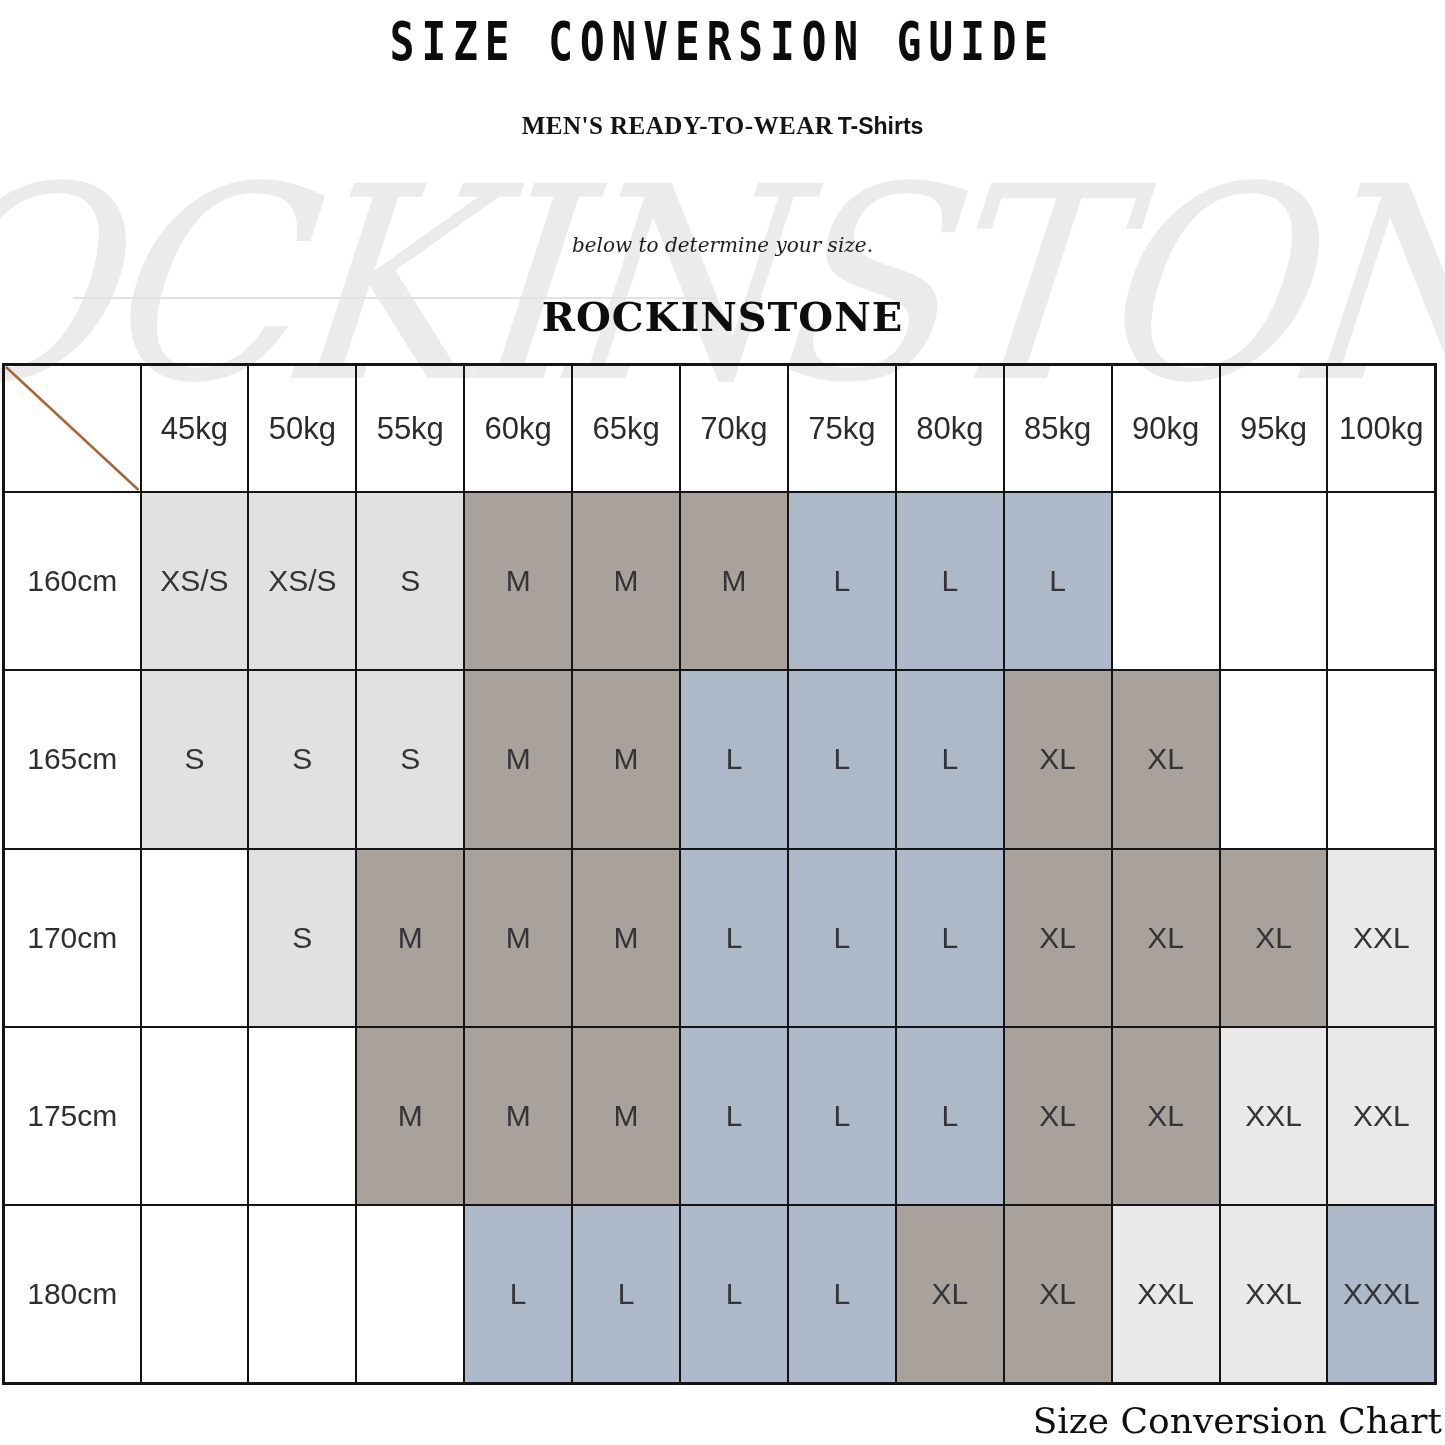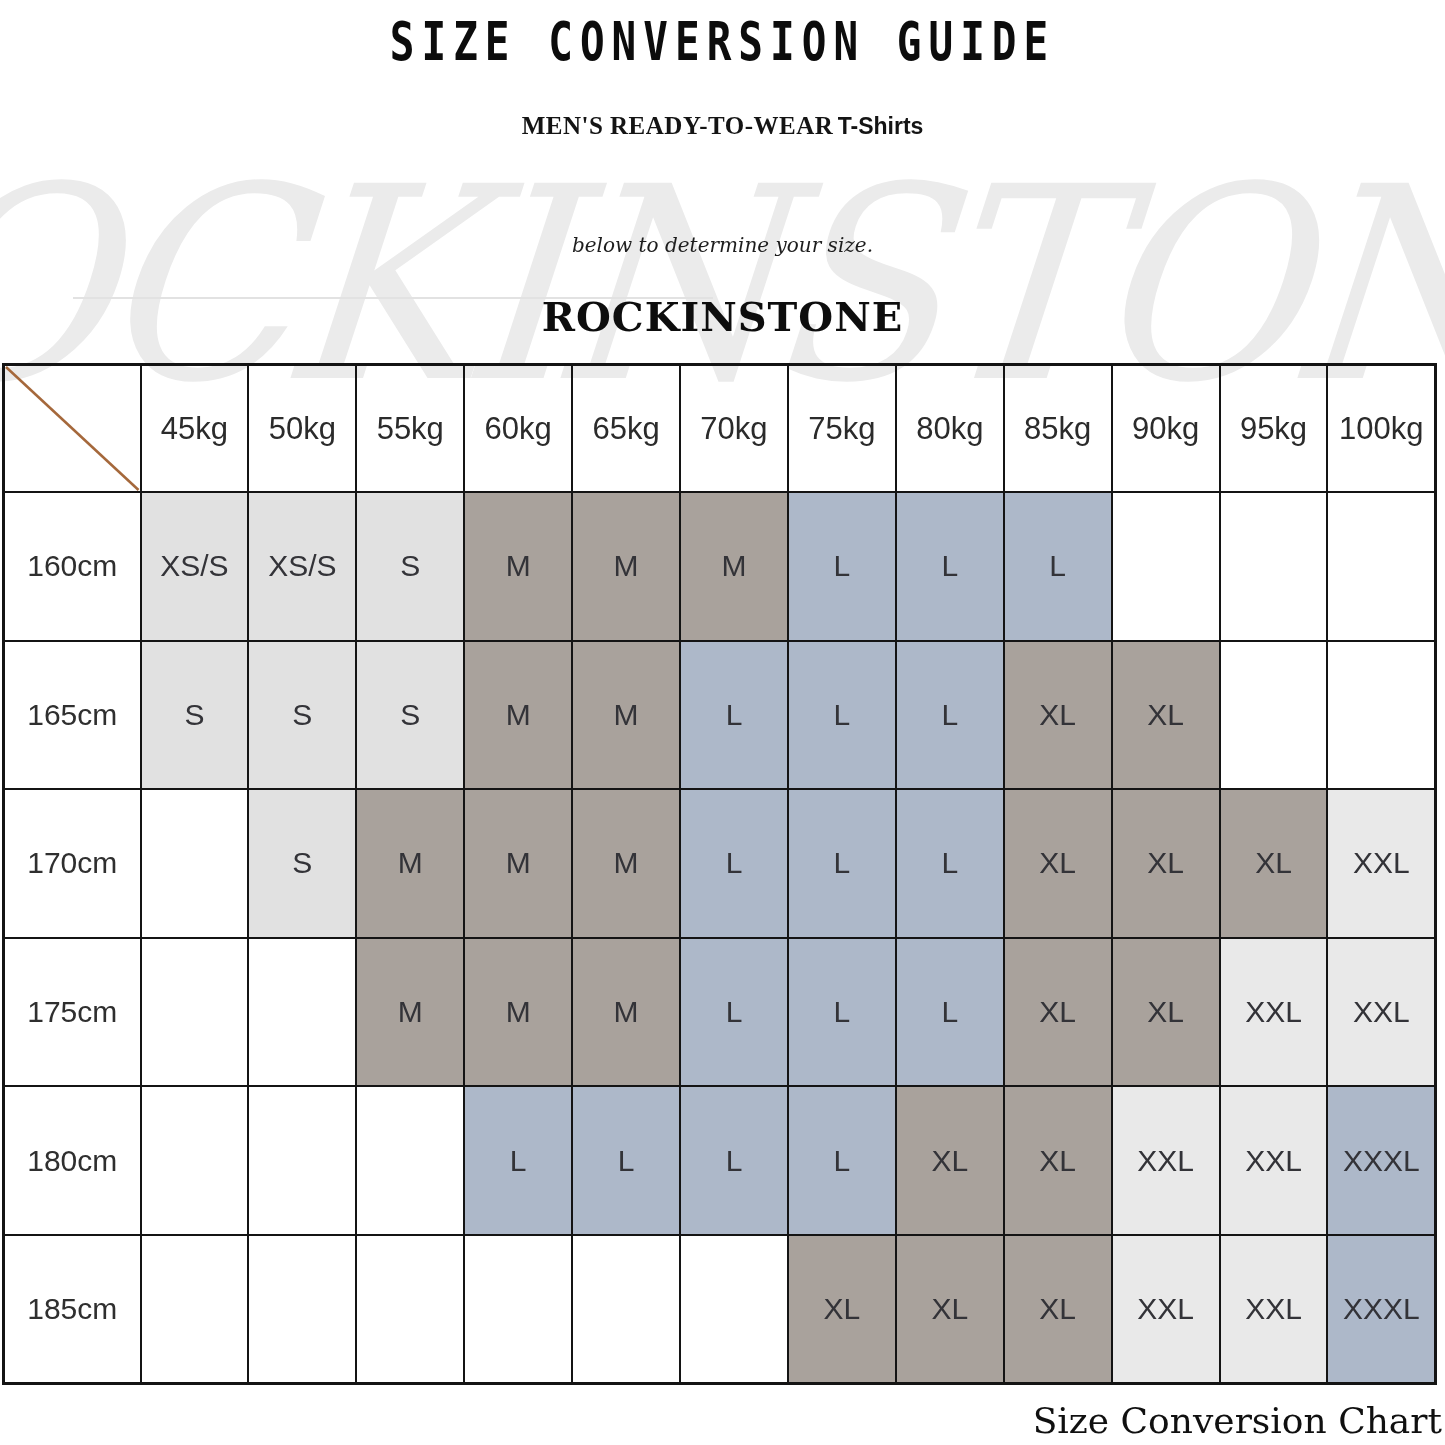--- a/index.html
+++ b/index.html
@@ -192,34 +192,19 @@
             <td style="background: rgb(173, 184, 201);">L</td>
             <td style="background: rgb(173, 184, 201);">L</td>
             <td style="background: rgb(173, 184, 201);">L</td>
             <td style="background: rgb(173, 184, 201);">L</td>
             <td style="background: rgb(169, 162, 156);">XL</td>
             <td style="background: rgb(169, 162, 156);">XL</td>
             <td style="background: rgb(233, 233, 233);">XXL</td>
             <td style="background: rgb(233, 233, 233);">XXL</td>
             <td style="background: rgb(173, 184, 201);">XXXL</td>
           </tr>
-          <tr>
-            <th>185cm</th>
-            <td></td>
-            <td></td>
-            <td></td>
-            <td></td>
-            <td></td>
-            <td></td>
-            <td style="background: rgb(169, 162, 156);">XL</td>
-            <td style="background: rgb(169, 162, 156);">XL</td>
-            <td style="background: rgb(169, 162, 156);">XL</td>
-            <td style="background: rgb(233, 233, 233);">XXL</td>
-            <td style="background: rgb(233, 233, 233);">XXL</td>
-            <td style="background: rgb(173, 184, 201);">XXXL</td>
-          </tr>
         </tbody>
     </table>
   </div>
 
   <div class="chart-caption">Size Conversion Chart</div>
 
 </div>
 
 </body></html>

